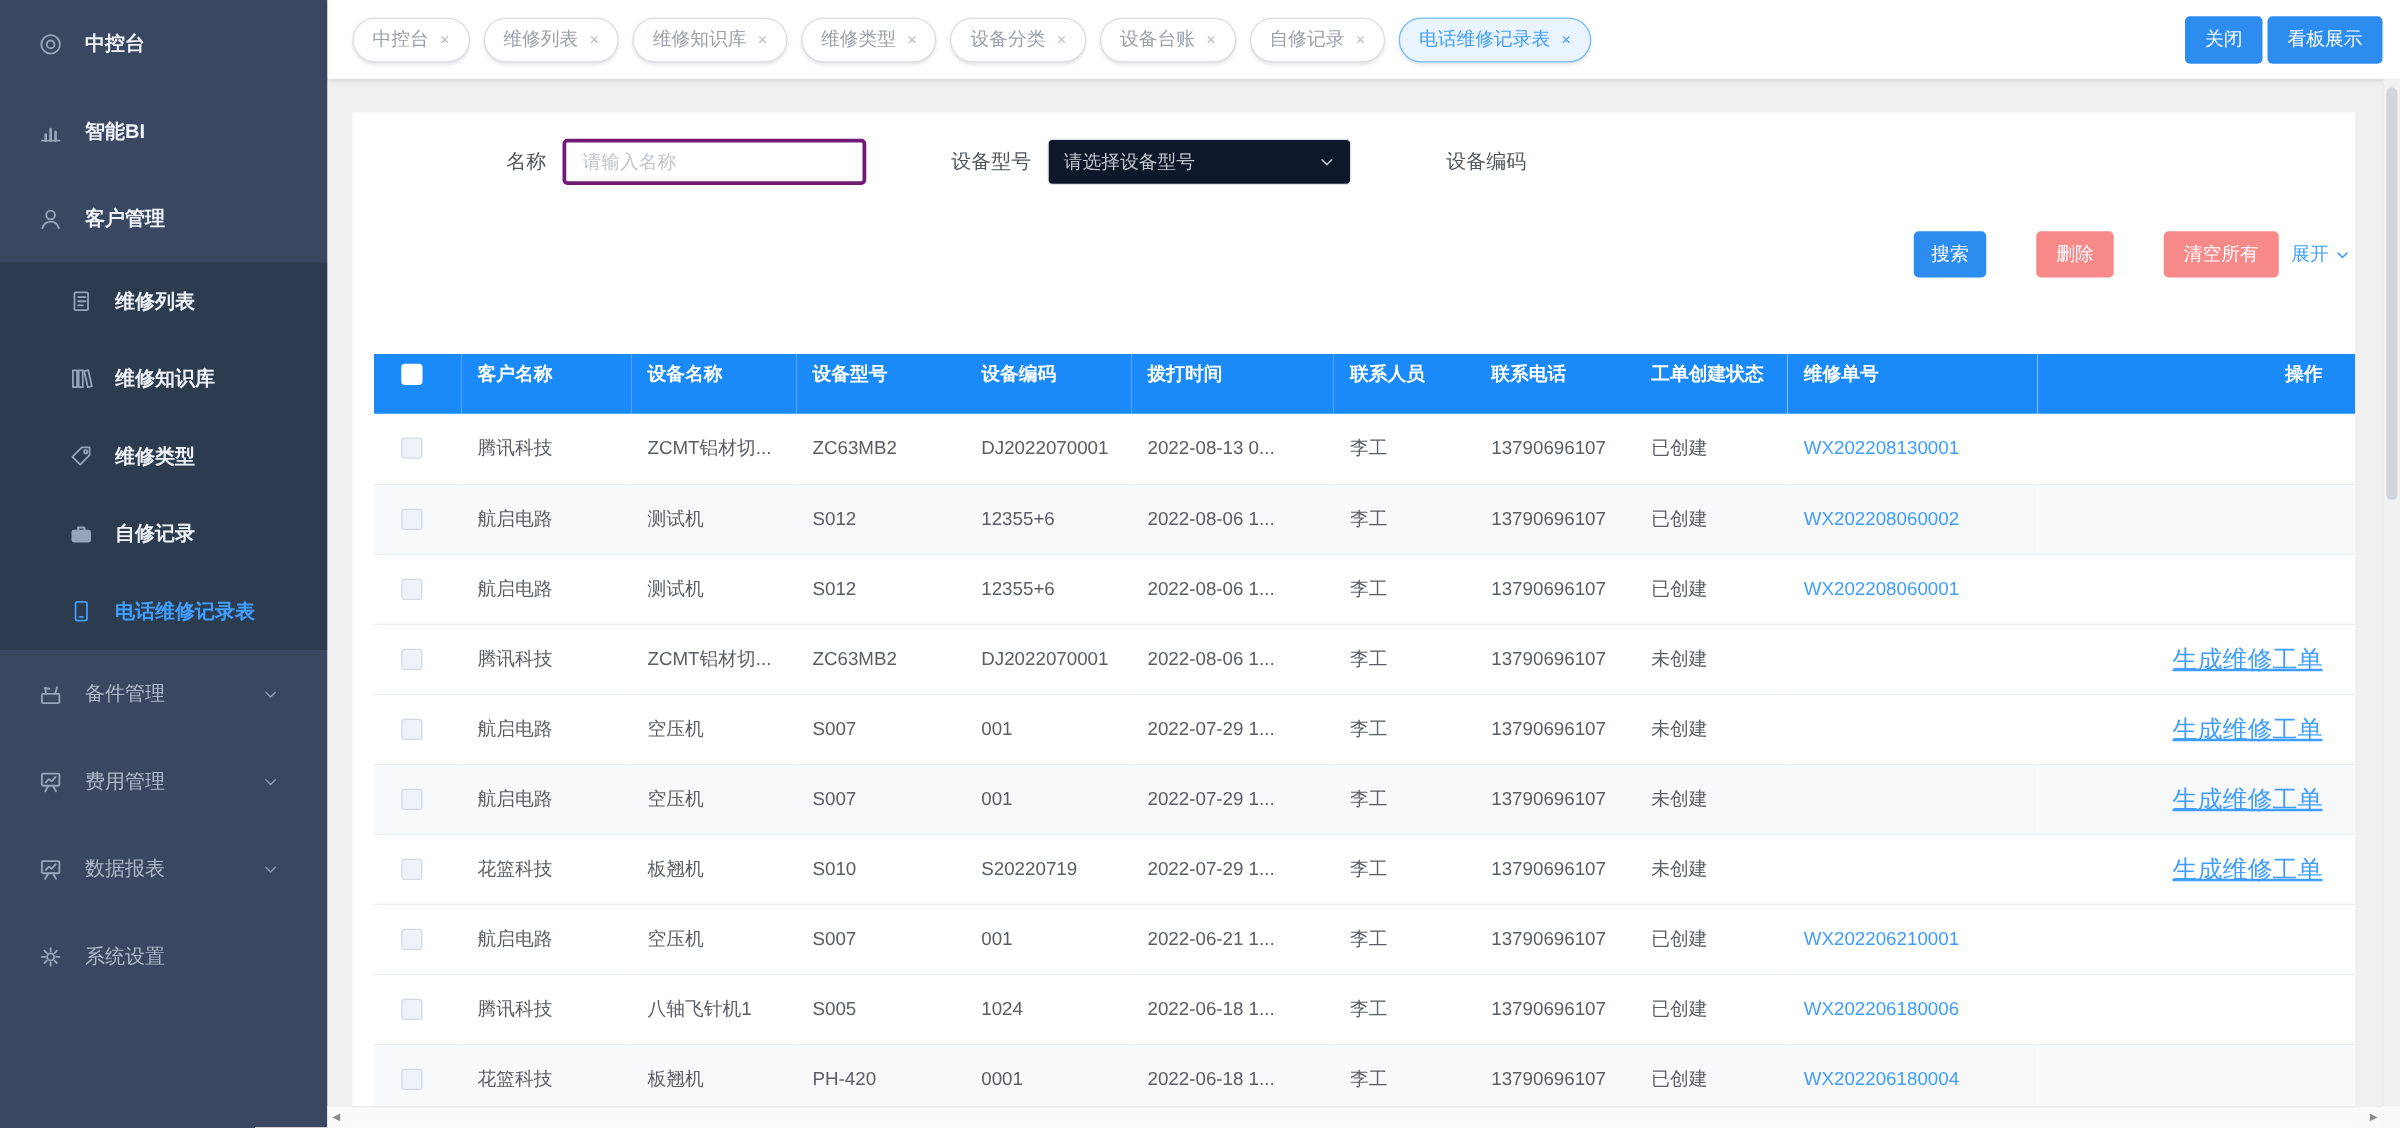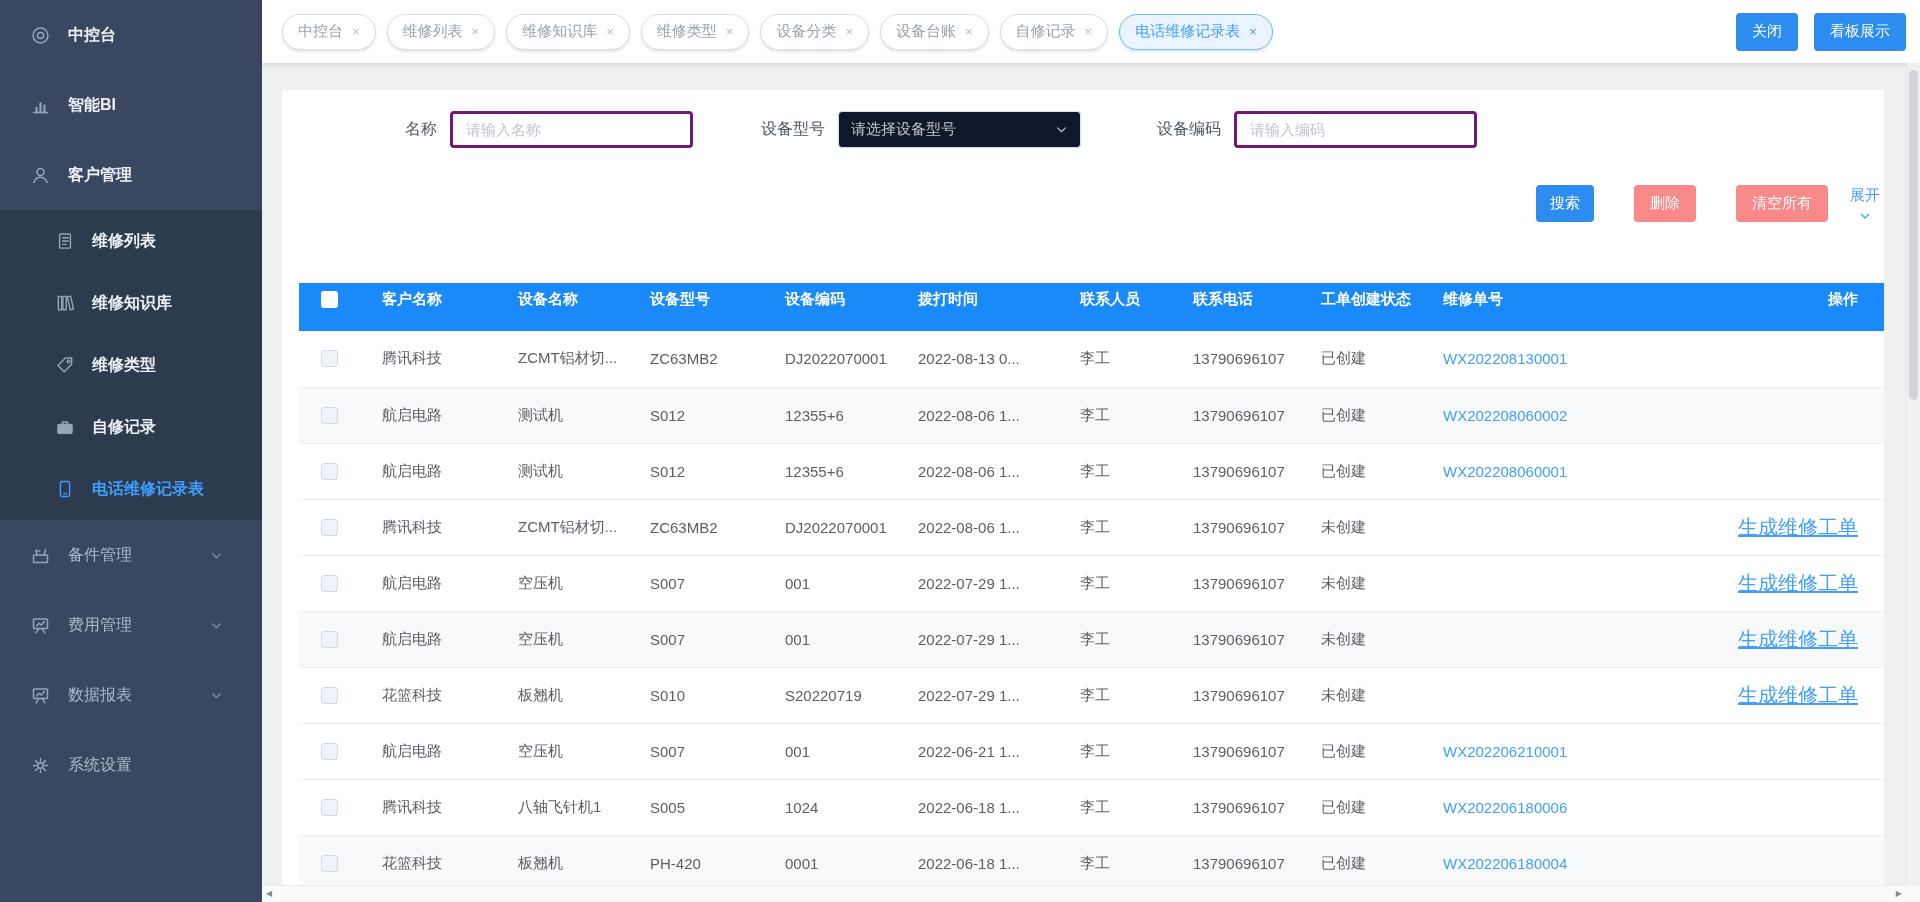--- a/index.html
+++ b/index.html
@@ -28,21 +28,21 @@
   .tabbar { height:63px; background:#fff; display:flex; align-items:center;
     padding:0 14px 0 20px; position:relative; z-index:2;
     box-shadow:0 2px 5px rgba(0,0,0,0.12); }
   .tabs { display:flex; align-items:center; }
   .tab { height:36px; border-radius:18px; border:1px solid #d8dce3; background:#fff;
     color:#9aa1ab; font-size:15px; display:inline-flex; align-items:center;
     padding:0 15px; margin-right:11px; cursor:pointer; box-shadow:0 2px 3px rgba(0,0,0,0.10); }
   .tab .tab-close { margin-left:9px; font-size:13px; color:#b6bcc6; line-height:1; }
   .tab.active { background:#e9f4ff; border-color:#74b9f7; color:var(--link); }
   .tab.active .tab-close { color:var(--link); }
-  .tabbar-actions { margin-left:auto; display:flex; gap:16px; }
+  .tabbar-actions { margin-left:auto; display:flex; gap:4px; }
   .btn { height:38px; border:none; border-radius:4px; color:#fff; font-size:15px;
     padding:0 16px; cursor:pointer; font-family:inherit; }
   .btn-primary { background:var(--primary); }
   .btn-danger { background:var(--danger); }
 
   .content { position:relative; flex:1; background:var(--page-bg); overflow:hidden; }
   .card { position:absolute; left:20px; top:27px; width:1602px; height:920px;
     background:#fff; padding-left:17px; }
 
   .filter-row { display:flex; align-items:center; margin-top:20px; height:38px; }
@@ -56,22 +56,22 @@
   .f-select { width:243px; height:37px; border:1px solid #dcdfe6; border-radius:4px;
     padding:0 12px; display:flex; align-items:center; justify-content:space-between;
     cursor:pointer; background:#0f172a; }
   .f-select .ph { font-size:15px; color:#c0c4cc; }
   .f-select .sel-chevron { width:13px; height:13px; color:#b4b9c2; }
 
   .action-row { display:flex; align-items:center; justify-content:flex-end;
     margin-top:37px; height:37px; padding-right:4px; }
   .action-row .btn { height:37px; margin-left:40px; }
   .btn-search { padding:0 14px; }
-  .expand-link { display:inline-flex; align-items:center; gap:5px; margin-left:22px;
-    color:var(--link); font-size:15px; cursor:pointer; text-decoration:none;flex-direction:column; }
+  .expand-link { display:inline-flex; align-items:center; gap:5px; margin-left:10px;
+    color:var(--link); font-size:15px; cursor:pointer; text-decoration:none; }
   .expand-link svg { width:12px; height:12px; }
 
   
   table { width:1585px; border-collapse:collapse; table-layout:fixed; margin-top:61px;
     font-size:15px; color:#5a5e66; }
   thead tr { background:var(--header-blue); color:#fff; }
   th { height:48px; font-weight:bold; text-align:left; padding:0 8px 16px 13px; font-size:15px; white-space:nowrap; overflow:hidden; }
   th.col-action, td.col-action { text-align:right; padding-right:26px; }
   td { height:56px; border-bottom:1px solid #ebeef5; padding:0 8px 0 13px;
     white-space:nowrap; overflow:hidden; }
@@ -281,21 +281,20 @@
 
           <label class="f-label gap-a">设备型号</label>
           <div class="f-select">
             <span class="ph">请选择设备型号</span>
             <svg class="sel-chevron" viewBox="0 0 24 24" fill="none" stroke="currentColor" stroke-width="2.4" stroke-linecap="round" stroke-linejoin="round">
                 <path d="M5 9l7 7 7-7"></path>
               </svg>
           </div>
 
           <label class="f-label gap-b">设备编码</label>
-          <input class="f-input" placeholder="请输入编码" style="">
         </div>
 
         <div class="action-row">
           <button class="btn btn-primary btn-search">搜索</button>
           <button class="btn btn-danger">删除</button>
           <button class="btn btn-danger">清空所有</button>
           <a class="expand-link">
             <span>展开</span>
             <svg viewBox="0 0 24 24" fill="none" stroke="currentColor" stroke-width="2.6" stroke-linecap="round" stroke-linejoin="round">
                 <path d="M5 9l7 7 7-7"></path>

